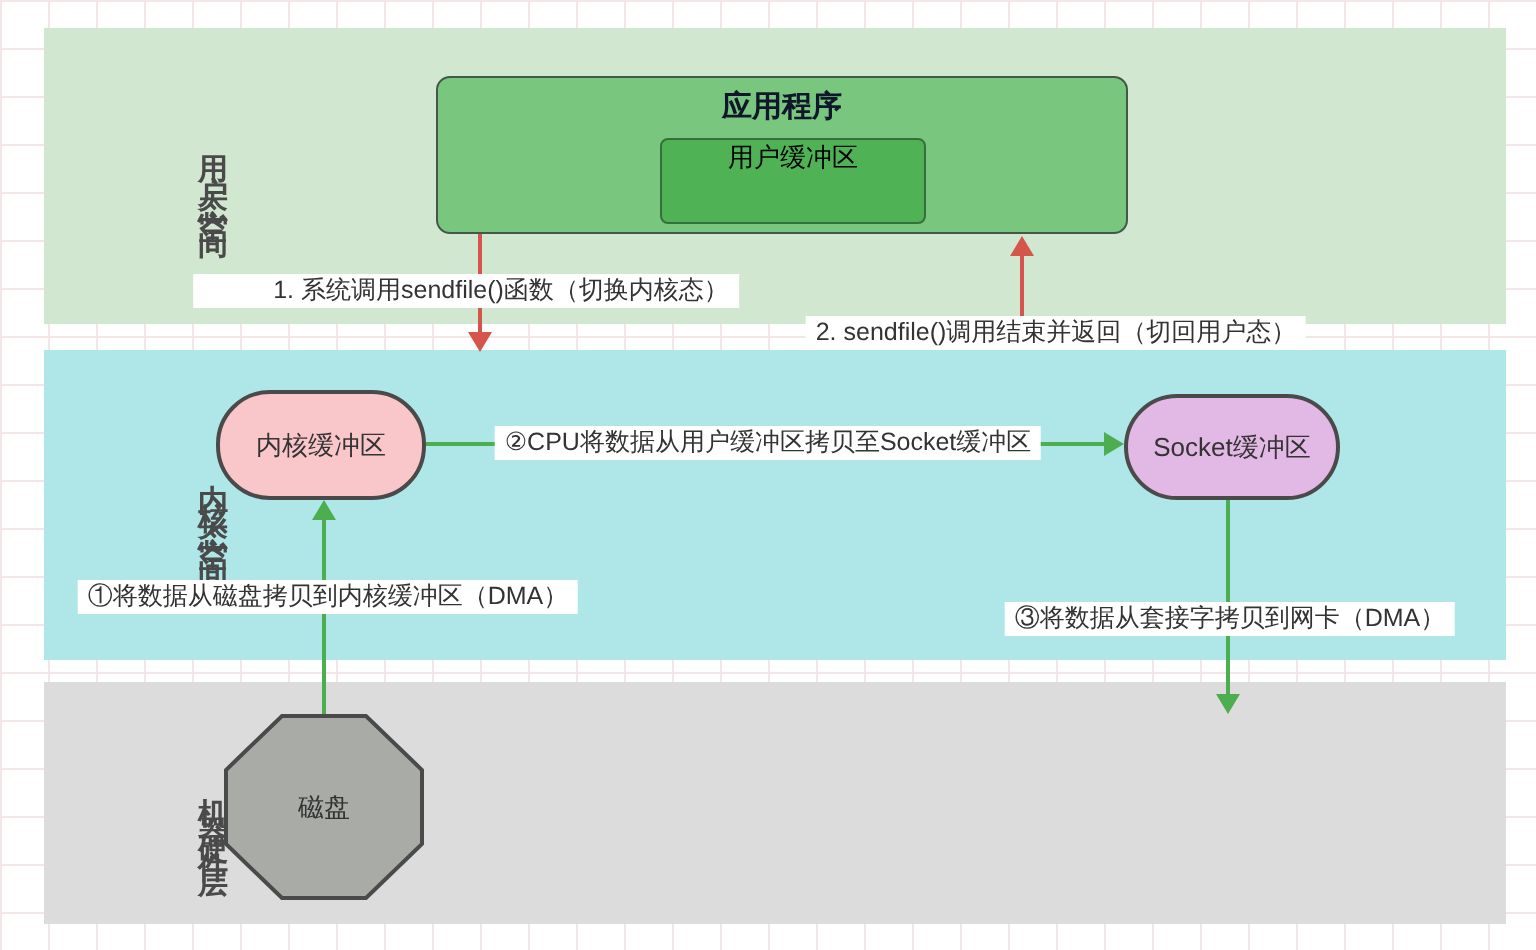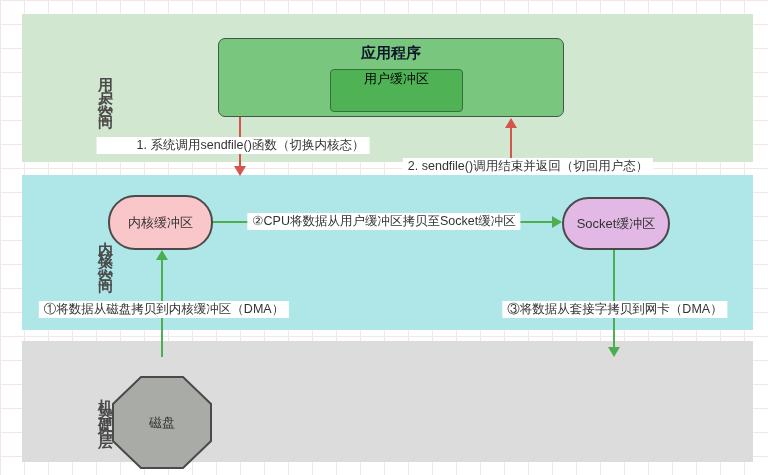--- a/index.html
+++ b/index.html
@@ -41,21 +41,21 @@
     display:flex;align-items:center;justify-content:center;font-size:13px;color:#333;
   }
   .kernel-buffer{left:108px;top:195px;width:105px;height:55px;background:#f9c6ca;}
   .socket-buffer{left:562px;top:197px;width:108px;height:53px;background:#e2b8e5;}
   
   .octagon{position:absolute;}
   .octagon .oct-label{
     position:absolute;left:0;top:0;width:100%;height:100%;
     display:flex;align-items:center;justify-content:center;font-size:13px;color:#333;
   }
-  .oct-disk{left:112px;top:357px;width:100px;height:93px;margin-top:19px;}
+  .oct-disk{left:112px;top:357px;width:100px;height:93px;}
   .oct-nic{left:565px;top:358px;width:98px;height:94px;}
   
   .line{position:absolute;}
   .v-line{width:2px;}
   .h-line{height:2px;}
   .red{background:#d5544b;}
   .green{background:#4cae50;}
   .head{position:absolute;width:0;height:0;}
   .head-down-red{border-left:6px solid transparent;border-right:6px solid transparent;border-top:10px solid #d5544b;}
   .head-up-red{border-left:6px solid transparent;border-right:6px solid transparent;border-bottom:10px solid #d5544b;}
@@ -103,21 +103,21 @@
   <div class="stadium socket-buffer">
     <span>Socket缓冲区</span>
   </div>
 
   <div class="line h-line green" style="left:213px;top:221px;width:341px;"></div>
   <div class="head head-right-green" style="left:552px;top:216px;"></div>
   <div class="edge-label" style="left:374px;top:213px;margin-left:10px;">②CPU将数据从用户缓冲区拷贝至Socket缓冲区</div>
 
   <div class="line v-line green" style="left:161px;top:259px;height:98px;"></div>
   <div class="head head-up-green" style="left:156px;top:250px;"></div>
-  <div class="edge-label" style="left:164px;top:301px;">①将数据从磁盘拷贝到内核缓冲区（DMA）</div>
+  <div class="edge-label" style="left:164px;top:290px;">①将数据从磁盘拷贝到内核缓冲区（DMA）</div>
 
   <div class="line v-line green" style="left:613px;top:250px;height:98px;"></div>
   <div class="head head-down-green" style="left:608px;top:347px;"></div>
   <div class="edge-label" style="left:615px;top:301px;">③将数据从套接字拷贝到网卡（DMA）</div>
 
   <div class="octagon oct-disk">
     <svg width="100" height="93" viewBox="0 0 100 93">
       <polygon points="29,1 71,1 99,28 99,65 71,92 29,92 1,65 1,28" fill="#a9aca6" stroke="#4a4a4a" stroke-width="2"></polygon>
     </svg>
     <span class="oct-label">磁盘</span>

